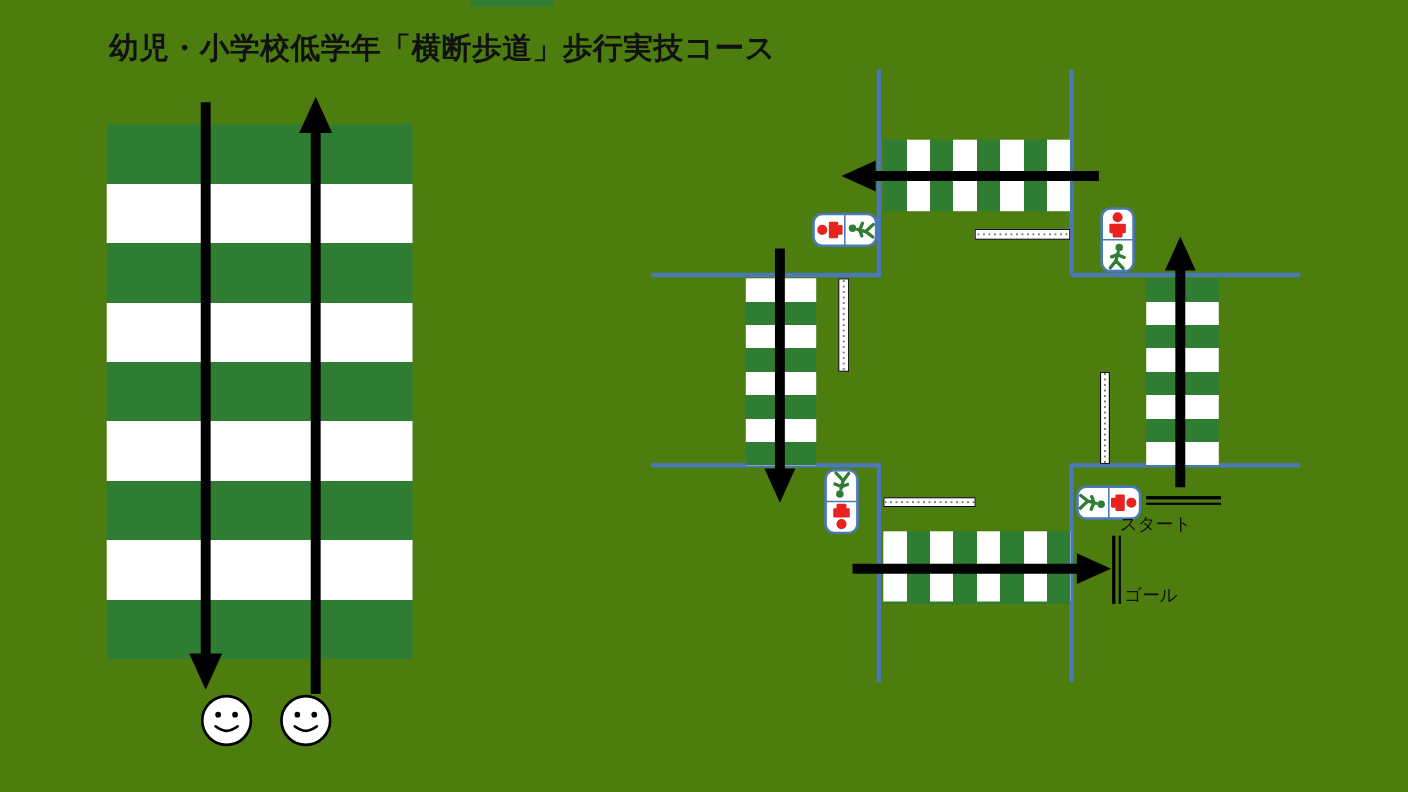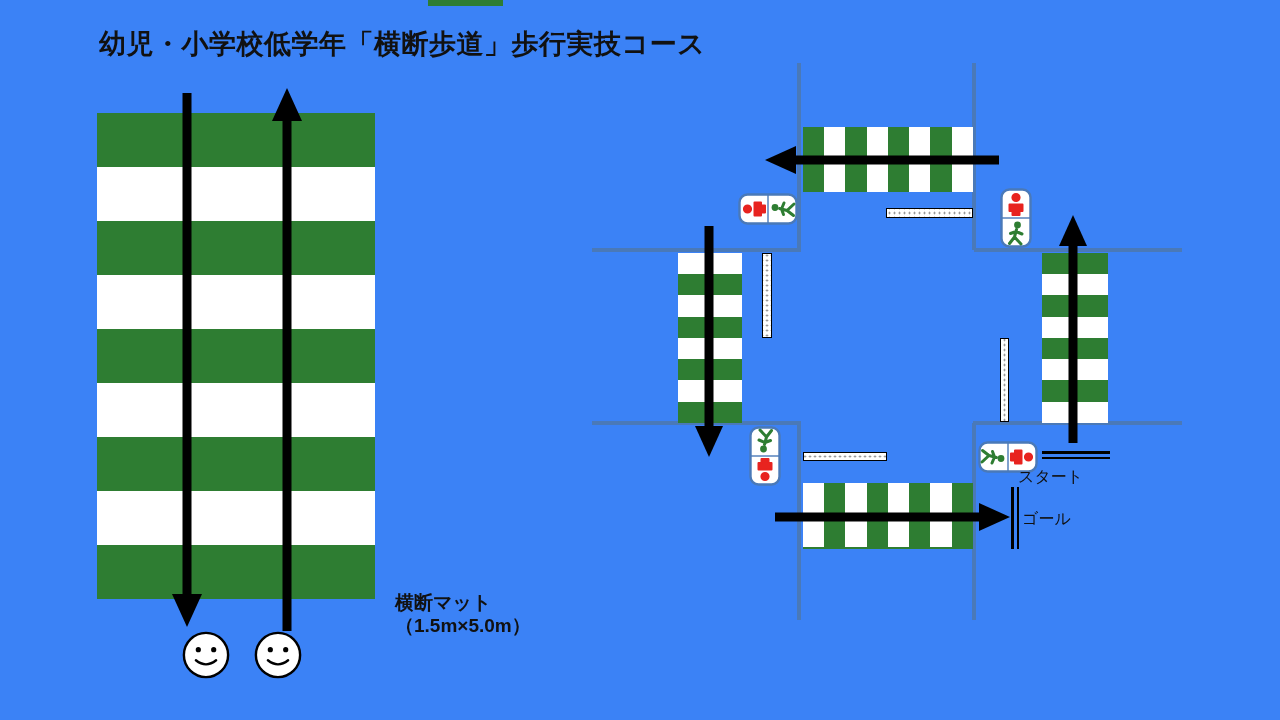--- a/index.html
+++ b/index.html
@@ -1,17 +1,17 @@
 <!DOCTYPE html>
 <html style="--crosswalk-green: #2e7d32; --road-blue: #4a79b8; --signal-red: #e8231f; --signal-green: #2e7d32;"><head>
 <meta charset="utf-8">
 <style>
   html,body{margin:0;padding:0;background:#fff;}
   #canvas{
-    position:relative;width:1280px;height:720px;background:#3b82f6;overflow:hidden;
+    position:relative;width:1280px;height:720px;background:#4d7c0f;overflow:hidden;
     font-family:"Liberation Sans","DejaVu Sans",sans-serif;color:#111;
   }
   .abs{position:absolute;}
 
   
   .title{left:99px;top:26px;font-size:27px;font-weight:bold;letter-spacing:.5px;white-space:nowrap;}
 
   
   .top-clip{left:428px;top:0;width:75px;height:6px;background:var(--crosswalk-green);}
 
@@ -52,21 +52,21 @@
   .green-fig-fill{fill:var(--signal-green);}
 
   
   .smiley circle.face{fill:#fff;stroke:#000;stroke-width:2.5;}
   .smiley circle.eye{fill:#000;}
   .smiley path{stroke:#000;stroke-width:2.5;fill:none;stroke-linecap:round;}
 
   
   .line-black{background:#000;}
   .start-label{left:1018px;top:467px;font-size:16px;}
-  .goal-label{left:1022px;top:509px;font-size:16px;}
+  .goal-label{left:1022px;top:531px;font-size:16px;}
 </style>
 </head>
 <body>
 
 <div id="canvas">
 
   <div class="abs top-clip"></div>
 
   <div class="abs title">幼児・小学校低学年「横断歩道」歩行実技コース</div>
 
@@ -88,24 +88,20 @@
     <circle class="eye" cx="34" cy="20.5" r="2.7"></circle>
     <path d="M15.5 31.5 Q26 40 36.5 31.5"></path>
   </svg>
   <svg class="abs smiley" style="left:253px;top:630px;" width="50" height="50" viewBox="0 0 52 52">
     <circle class="face" cx="26" cy="26" r="23"></circle>
     <circle class="eye" cx="18" cy="20.5" r="2.7"></circle>
     <circle class="eye" cx="34" cy="20.5" r="2.7"></circle>
     <path d="M15.5 31.5 Q26 40 36.5 31.5"></path>
   </svg>
 
-  <div class="abs mat-label">
-    <div>横断マット</div>
-    <div>（1.5m×5.0m）</div>
-  </div>
 
   <div class="abs road" style="left:797px;top:63px;width:4px;height:187px;"></div>
   <div class="abs road" style="left:972px;top:63px;width:4px;height:187px;"></div>
   <div class="abs road" style="left:592px;top:248px;width:209px;height:4px;"></div>
   <div class="abs road" style="left:974px;top:248px;width:208px;height:4px;"></div>
   <div class="abs road" style="left:592px;top:421px;width:209px;height:4px;"></div>
   <div class="abs road" style="left:973px;top:421px;width:209px;height:4px;"></div>
   <div class="abs road" style="left:797px;top:423px;width:4px;height:197px;"></div>
   <div class="abs road" style="left:972px;top:423px;width:4px;height:197px;"></div>
 

